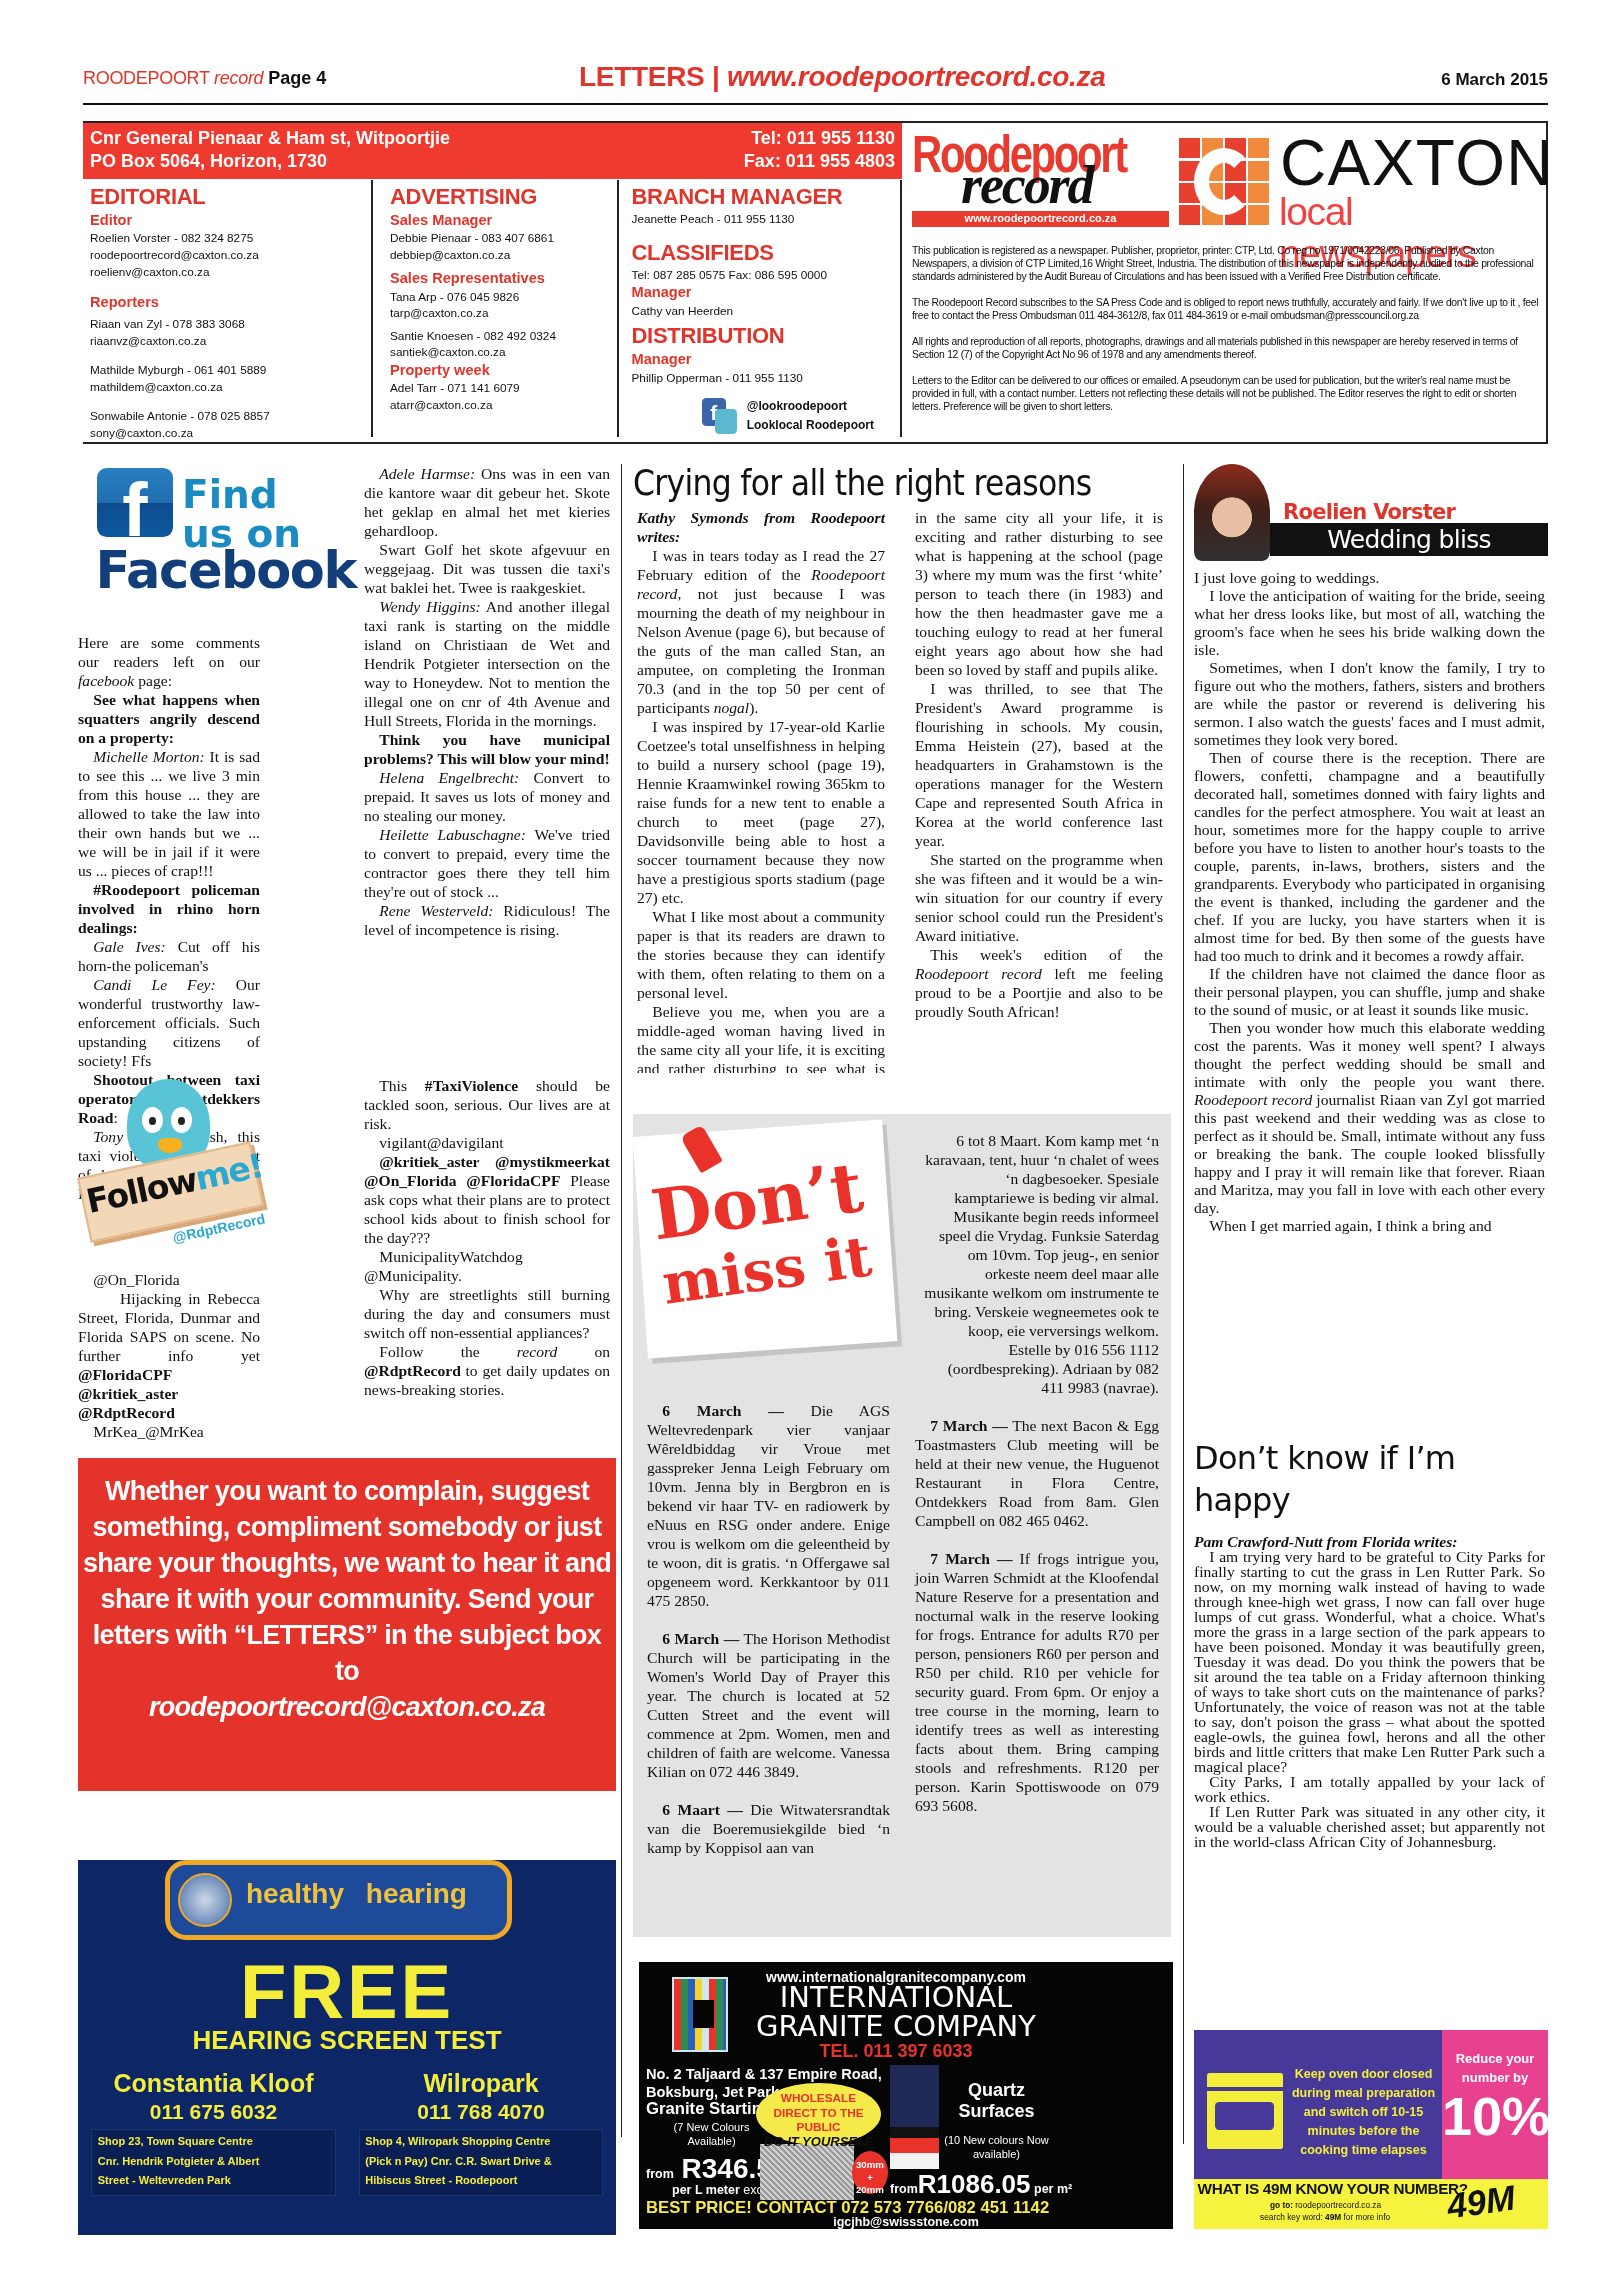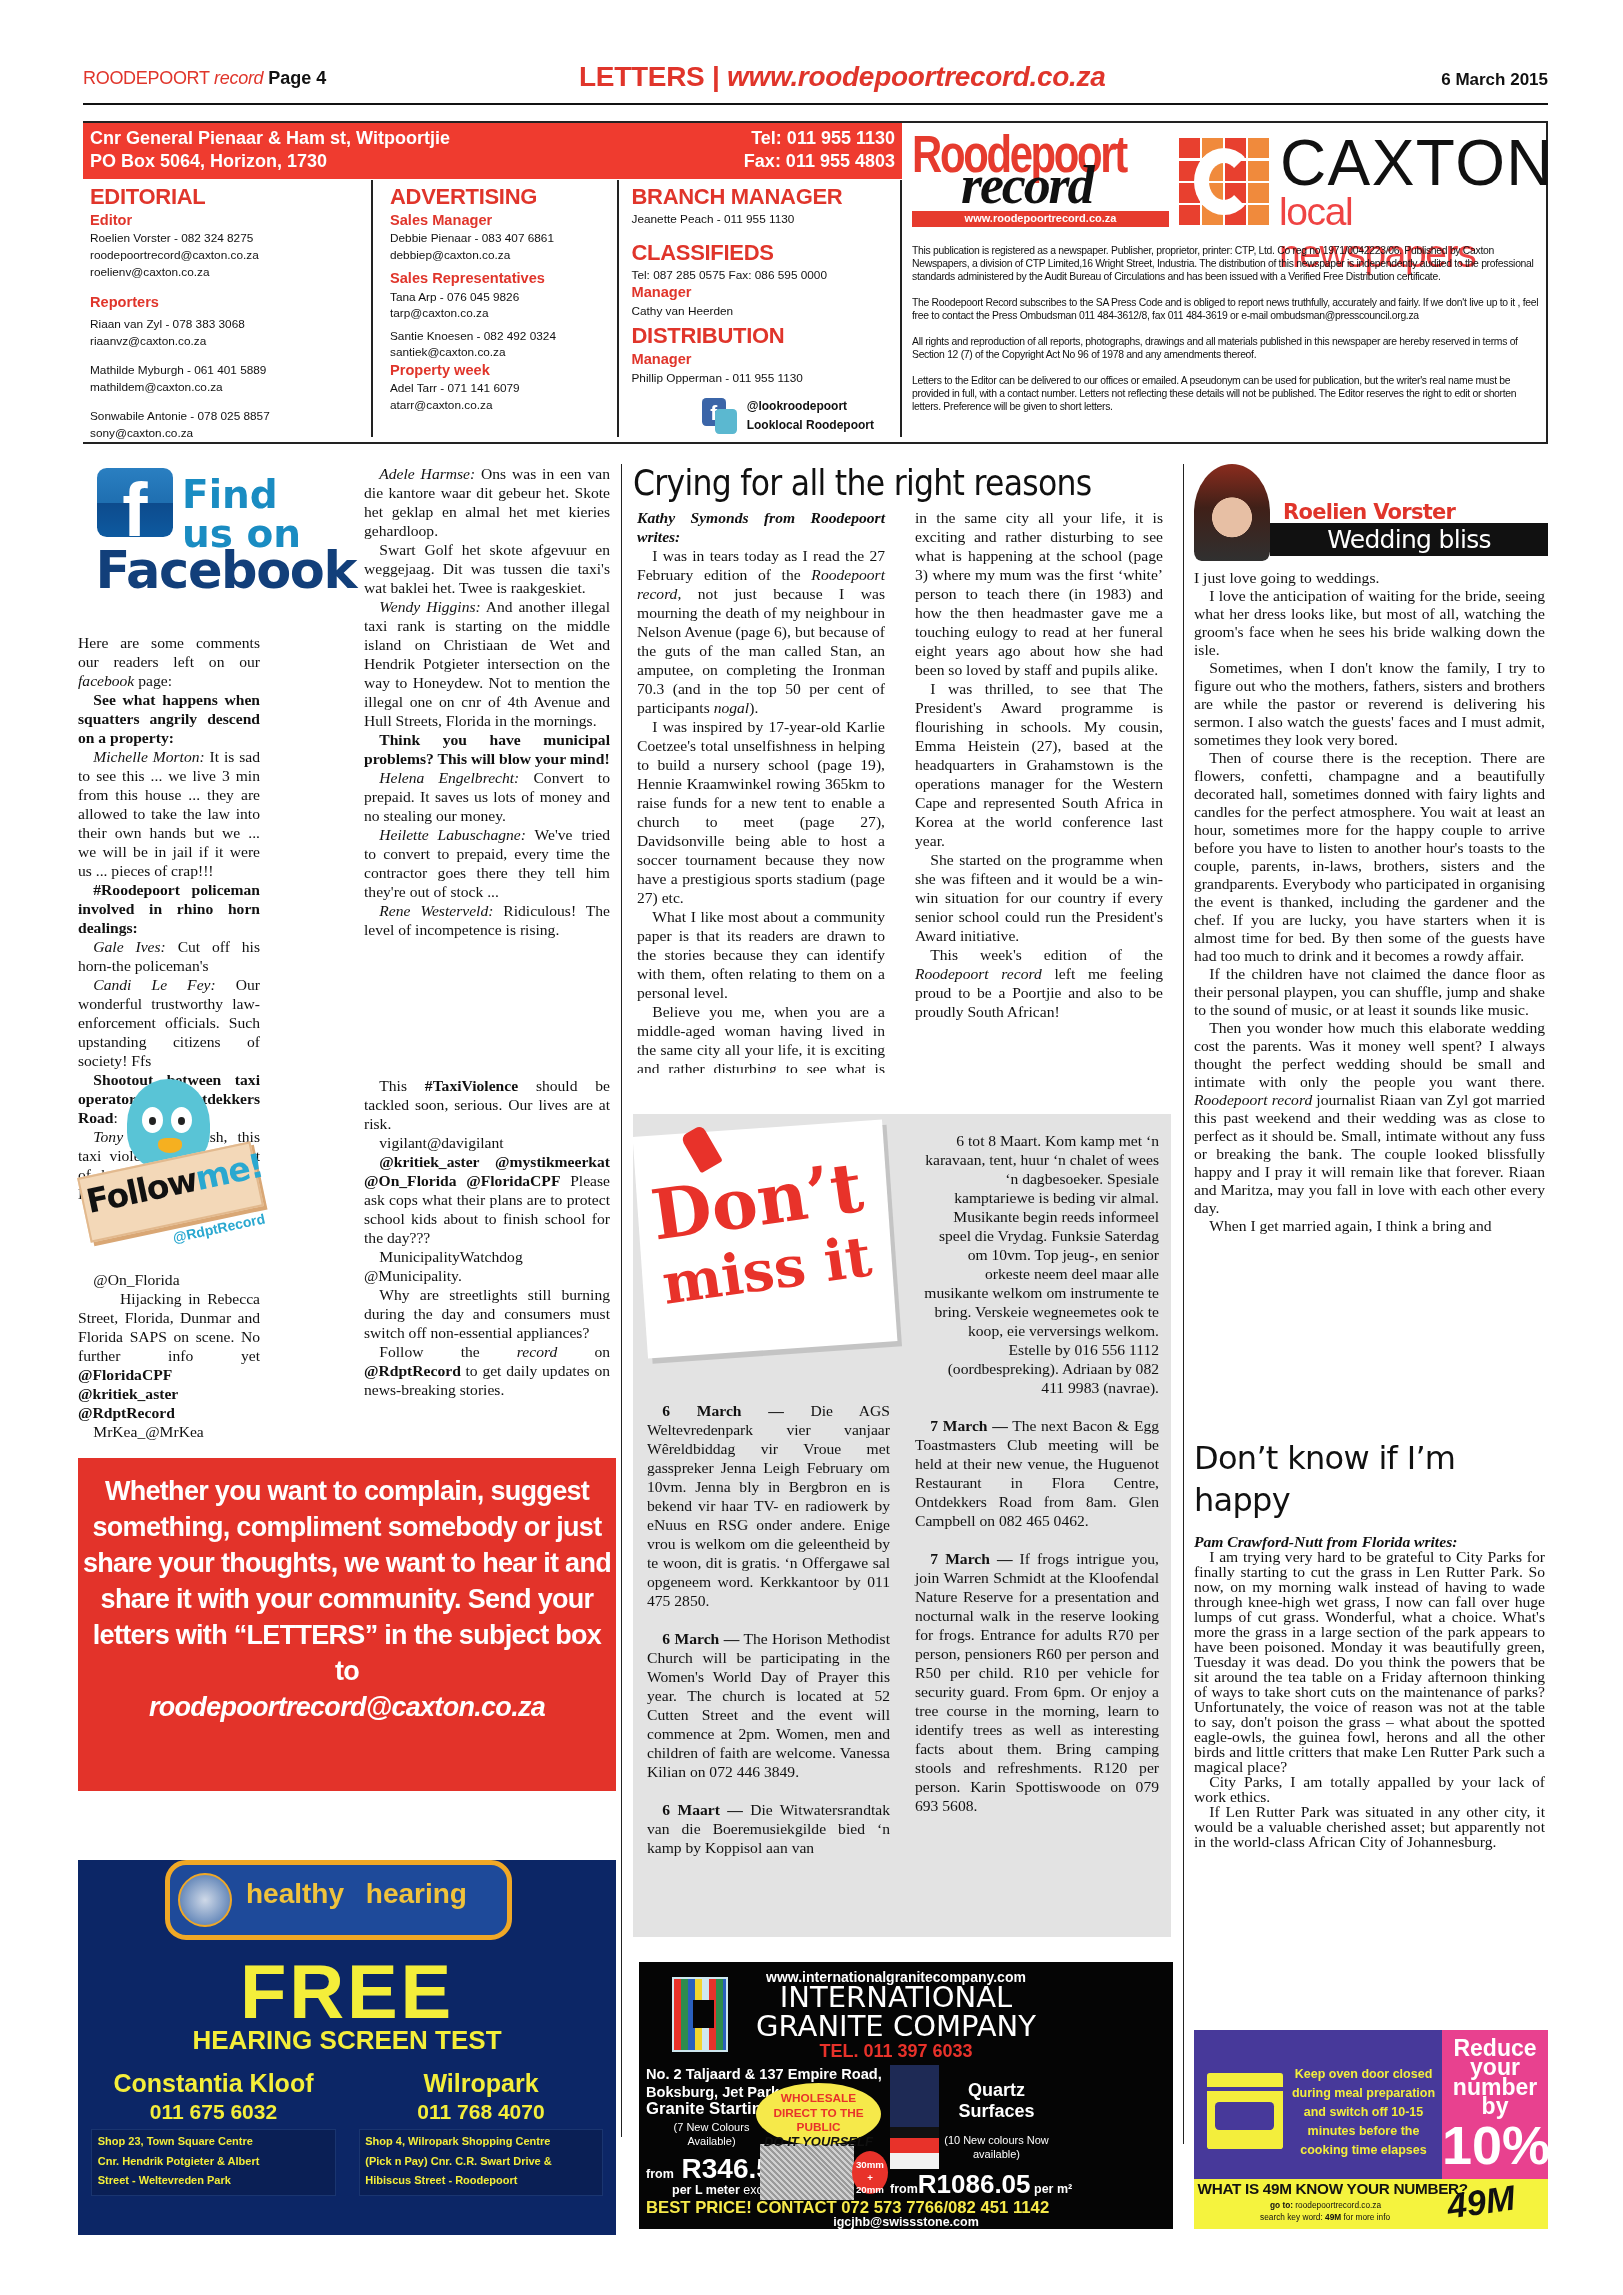--- a/index.html
+++ b/index.html
@@ -138,21 +138,21 @@
   #col-name { left: 1283px; top: 500px; font-family: "DejaVu Sans", sans-serif; font-weight: bold; color: #e0352b; font-size: 21px; letter-spacing: -0.7px; }
   #col-bar { left: 1270px; top: 523px; width: 278px; height: 33px; background: #111; color: #fff; font-family: "DejaVu Sans", sans-serif; font-weight: normal; font-size: 25px; text-align: center; line-height: 33px; letter-spacing: -0.7px; }
   #column-text { left: 1194px; top: 569px; width: 351px; font-size: 15.6px; line-height: 14.6px; }
   #column-text { line-height: 14.3px; }
   #letter2-title { left: 1194px; top: 1437px; width: 354px; font-family: "DejaVu Sans", sans-serif; font-size: 32px; line-height: 42px; letter-spacing: -0.7px; }
   #letter2-text { left: 1194px; top: 1534px; width: 351px; line-height: 15.3px; }
 
   #ad-49m { left: 1194px; top: 2030px; width: 354px; height: 201px; font-family: "Liberation Sans", sans-serif; padding-left: 40px; }
   #ad-49m .purple { position: absolute; left: 0; top: 0; width: 248px; height: 149px; background: #47399a; }
   #ad-49m .pink { position: absolute; left: 248px; top: 0; width: 106px; height: 149px; background: #e8418f; color: #fff; text-align: center; font-weight: bold; font-stretch: condensed; }
-  #ad-49m .pink .r1 { font-size: 23px; line-height: 19.4px; margin-top: 9px; }
+  #ad-49m .pink .r1 { font-size: 13px; line-height: 19.4px; margin-top: 19px; }
   #ad-49m .pink .r2 { font-size: 54px; line-height: 56px; }
   #ad-49m .oven { position: absolute; left: 12.5px; top: 43px; width: 76px; height: 76px; background: #f3ee3c; border-radius: 2.8px; }
   #ad-49m .oven::before { content: ""; position: absolute; left: 0; right: 0; top: 14px; height: 3.5px; background: #47399a; }
   #ad-49m .oven::after { content: ""; position: absolute; left: 8.3px; right: 8.3px; top: 29px; height: 28px; background: #47399a; border-radius: 4.2px; }
   #ad-49m .tip { position: absolute; left: 96px; top: 35px; width: 147px; text-align: center; color: #f3ee3c; font-size: 12.5px; line-height: 19px; font-weight: bold; font-stretch: condensed; }
   #ad-49m .yellow { position: absolute; left: 0; top: 149px; width: 354px; height: 50px; background: #f5f33e; }
   #ad-49m .what { position: absolute; left: 3.5px; top: 1.4px; font-size: 15.3px; font-weight: bold; letter-spacing: -0.3px; }
   #ad-49m .goto { position: absolute; left: 76px; top: 21px; font-size: 8.3px; }
   #ad-49m .kw { position: absolute; left: 66px; top: 33px; font-size: 8.3px; }
   #ad-49m .logo { position: absolute; left: 253px; top: 2.8px; font-size: 35px; font-weight: bold; font-style: italic; transform: rotate(-8deg); }

